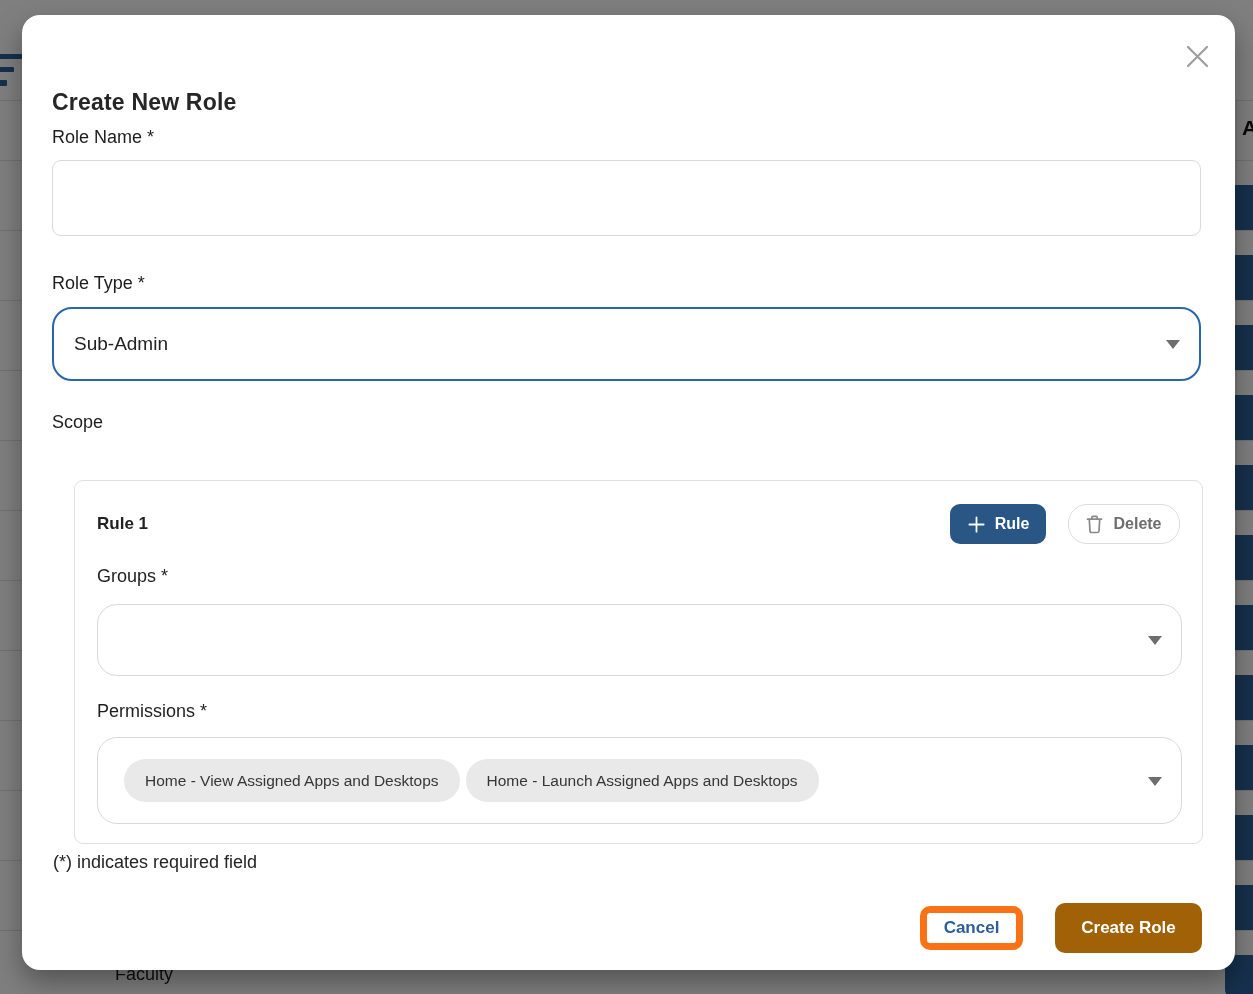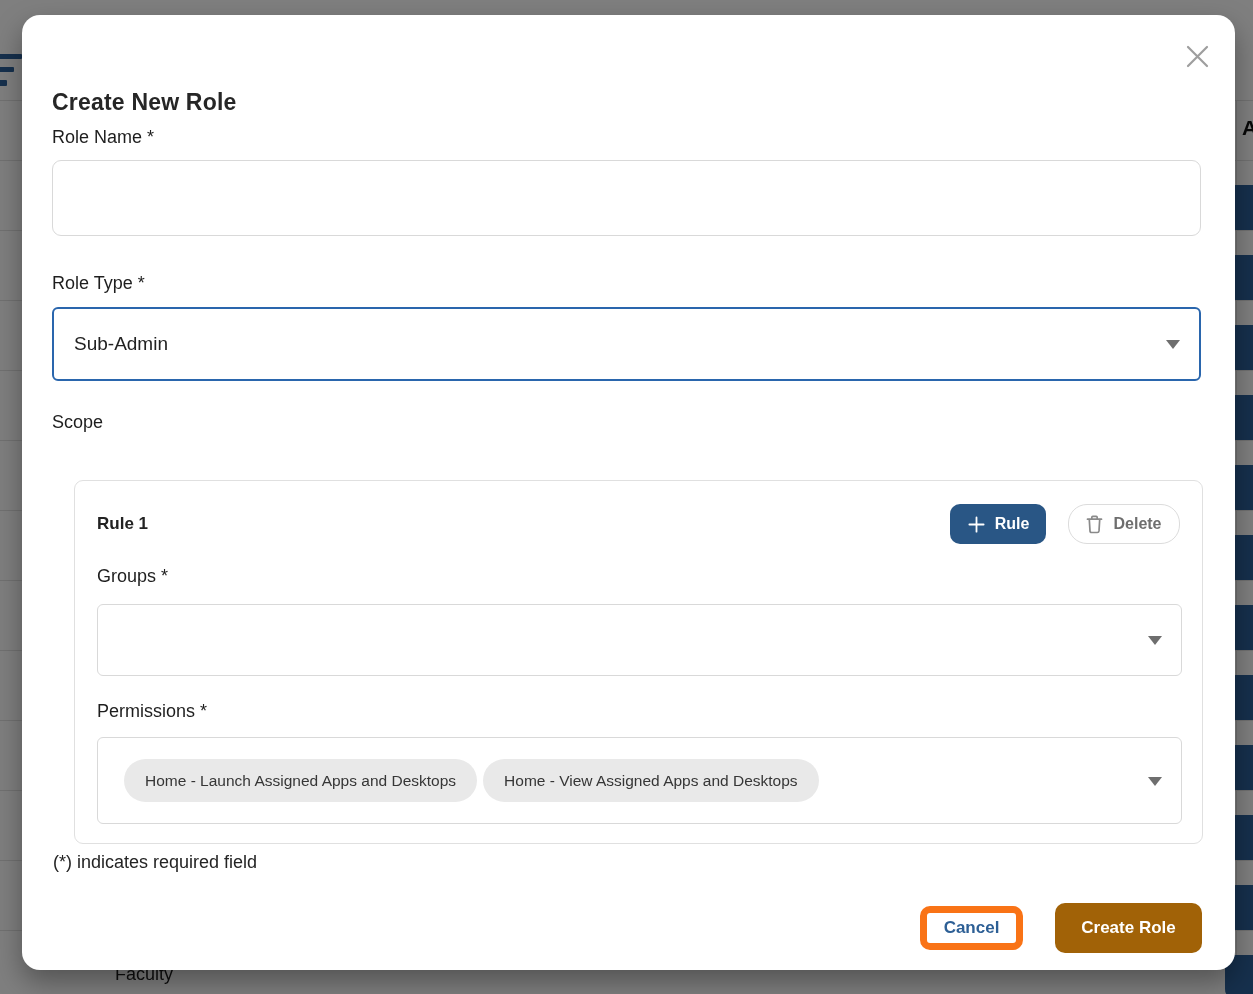--- a/index.html
+++ b/index.html
@@ -37,21 +37,21 @@
   .field-label { position:absolute; left:30px; font-size:18px; color:#1e1e1e; }
   .lbl-role-name { top:112px; }
   .lbl-role-type { top:258px; }
   .lbl-scope     { top:397px; }
 
   .text-input { position:absolute; left:30px; width:1149px; border:1px solid #d9d9d9;
     border-radius:9px; background:#fff; font-size:18px; color:#1e1e1e; padding:0 20px;
     font-family:inherit; outline:none; }
   .role-name-input { top:145px; height:76px; }
 
-  .select { position:absolute; background:#fff; border:1px solid #d9d9d9; border-radius:6px;
+  .select { position:absolute; background:#fff; border:1px solid #d9d9d9; border-radius:20px;
     display:flex; align-items:center; cursor:pointer; }
   .select .arrow { position:absolute; right:19px; top:50%; margin-top:-4px; width:0; height:0;
     border-left:7px solid transparent; border-right:7px solid transparent; border-top:9px solid #6e6e6e; }
   .role-type-select { left:30px; top:292px; width:1149px; height:74px;
     border:2px solid #2a66ad; padding:0 20px; font-size:19px; color:#222; }
 
   .scope-card { position:absolute; left:52px; top:465px; width:1129px; height:364px;
     border:1px solid #e0e0e0; border-radius:9px; }
   .rule-row { position:absolute; left:22px; right:22px; top:23px; height:40px;
     display:flex; align-items:center; justify-content:space-between; }
@@ -187,22 +187,22 @@
       </div>
 
       <label class="field-label lbl-groups">Groups *</label>
       <div class="select groups-select">
         <span></span>
         <span class="arrow"></span>
       </div>
 
       <label class="field-label lbl-permissions">Permissions *</label>
       <div class="select permissions-select">
+        <span class="chip">Home - View Assigned Apps and Desktops</span>
         <span class="chip">Home - Launch Assigned Apps and Desktops</span>
-        <span class="chip">Home - View Assigned Apps and Desktops</span>
         <span class="arrow"></span>
       </div>
 
     </div>
 
     <div class="required-note">(*) indicates required field</div>
 
     <button class="cancel-btn">Cancel</button>
     <button class="create-btn">Create Role</button>
 

